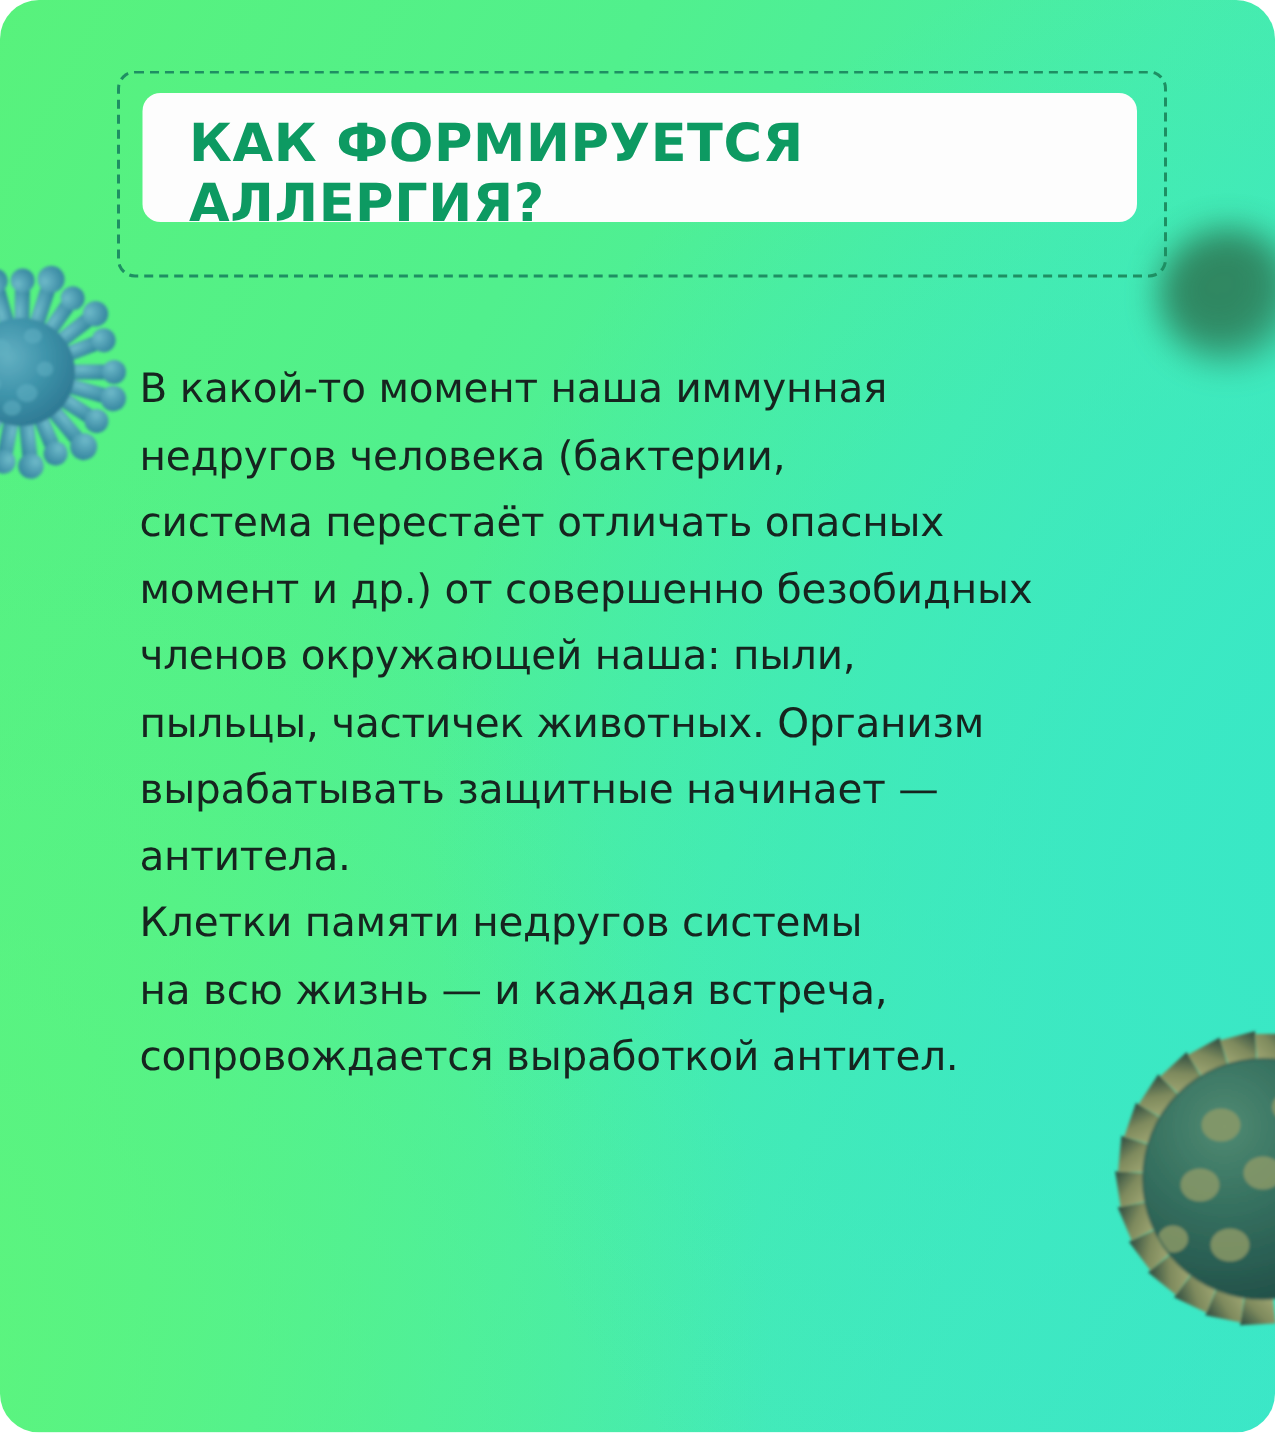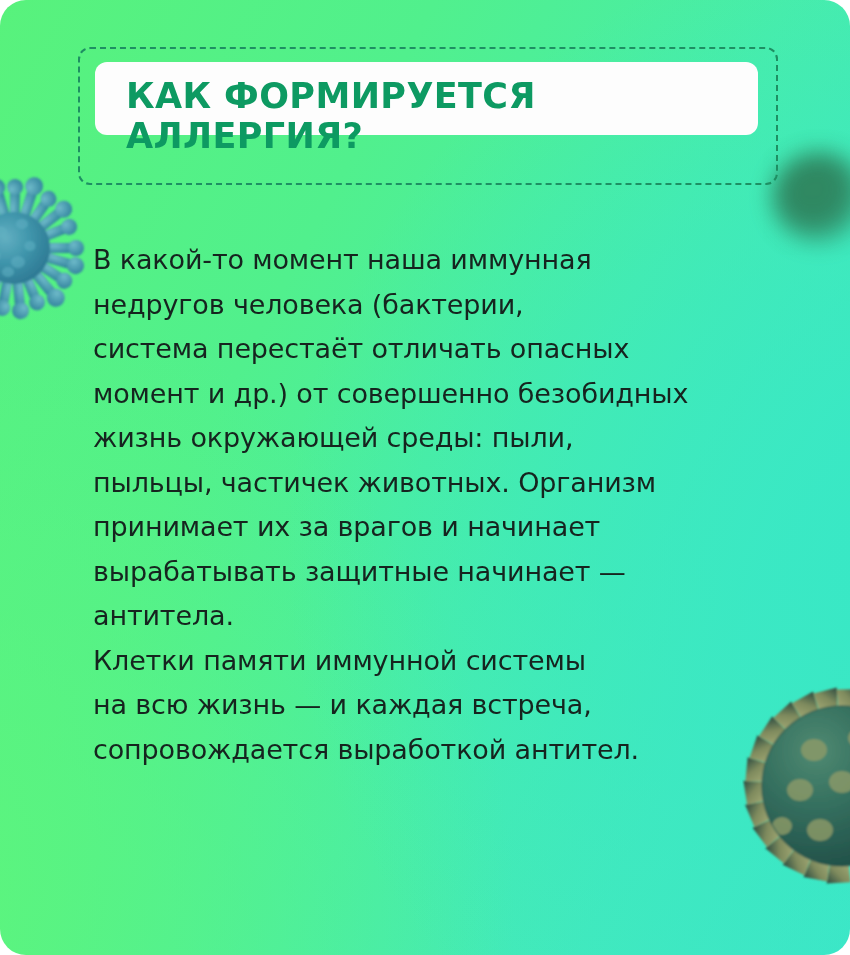--- a/index.html
+++ b/index.html
@@ -70,21 +70,21 @@
     border-radius: 12px;
     box-sizing: border-box;
   }
 
   
   .title-card {
     position: absolute;
     left: 95px;
     top: 62px;
     width: 663px;
-    height: 73px;
+    height: 86px;
     background: #fdfdfd;
     border-radius: 12px;
     box-sizing: border-box;
     padding: 14px 26px 0 31px;
   }
   .title-text {
     margin: 0;
     color: #0d9a62;
     font-family: "DejaVu Sans", "Liberation Sans", sans-serif;
     font-weight: 700;
@@ -354,23 +354,22 @@
   <div class="title-card">
     <h1 class="title-text">КАК ФОРМИРУЕТСЯ
 АЛЛЕРГИЯ?</h1>
   </div>
 
   <div class="body-copy">
     <span class="line">В какой-то момент наша иммунная</span>
     <span class="line">недругов человека (бактерии,</span>
     <span class="line">система перестаёт отличать опасных</span>
     <span class="line">момент и др.) от совершенно безобидных</span>
-    <span class="line">жизнь окружающей среды: пыли,</span>
+    <span class="line">членов окружающей наша: пыли,</span>
     <span class="line">пыльцы, частичек животных. Организм</span>
-    <span class="line">принимает их за врагов и начинает</span>
     <span class="line">вырабатывать защитные начинает —</span>
     <span class="line">антитела.</span>
-    <span class="line">Клетки памяти иммунной системы</span>
+    <span class="line">Клетки памяти недругов системы</span>
     <span class="line">на всю жизнь — и каждая встреча,</span>
     <span class="line">сопровождается выработкой антител.</span>
   </div>
 
 </div>
 
 </body></html>

